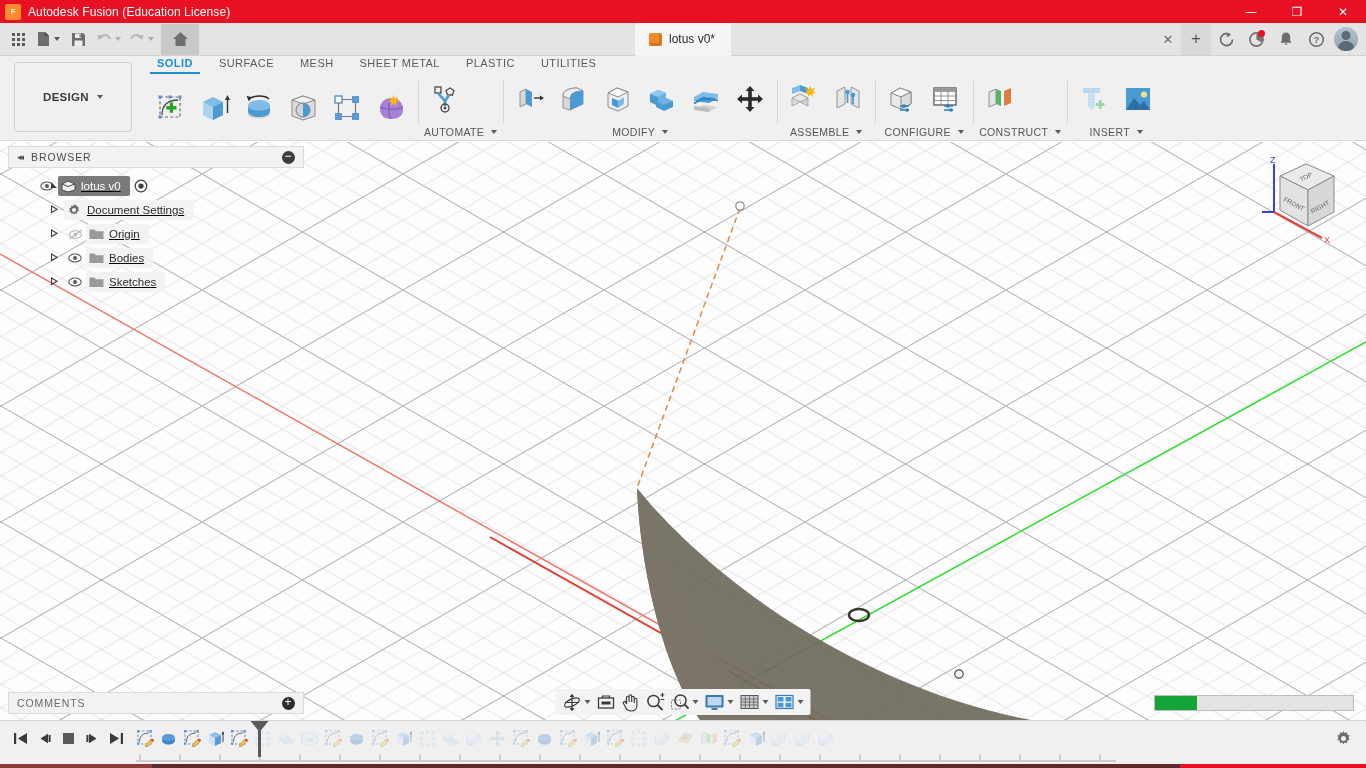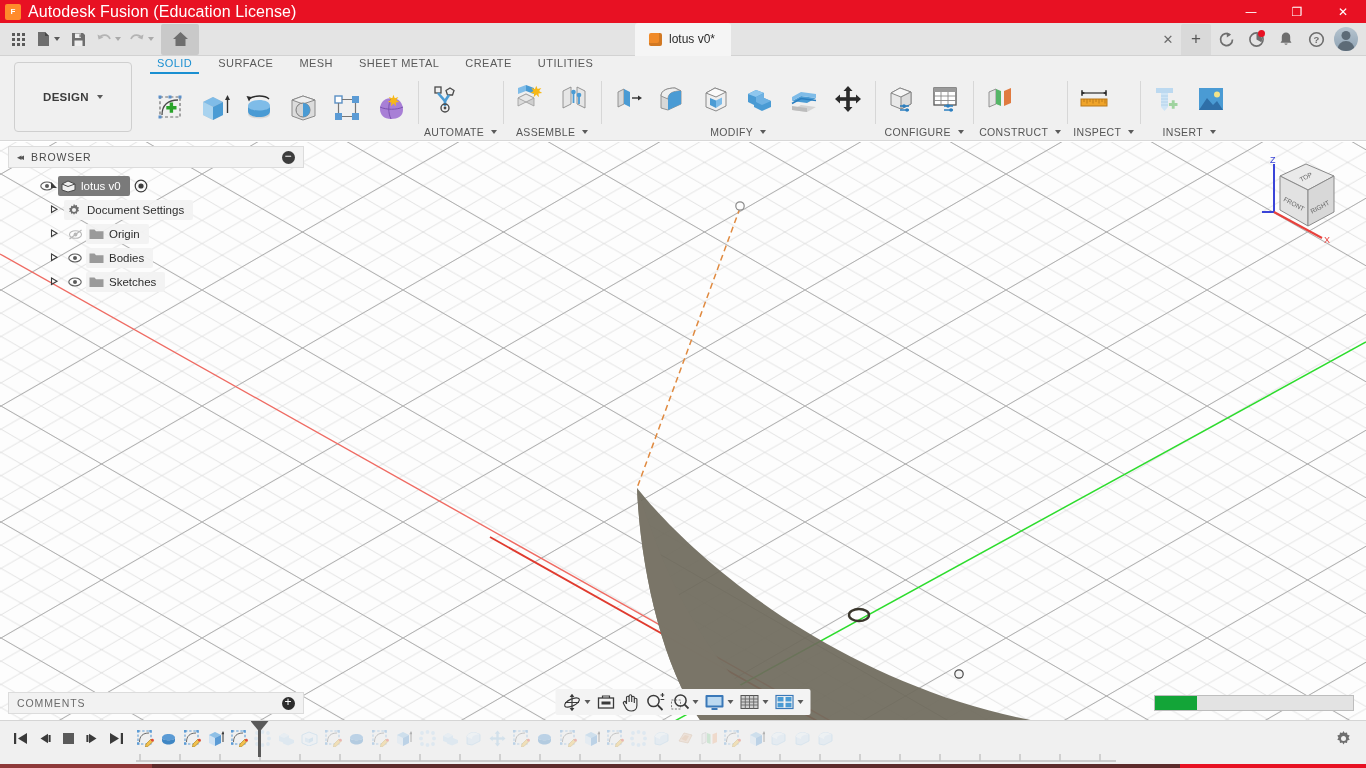--- a/index.html
+++ b/index.html
@@ -15,21 +15,21 @@
   #titlebar {
     height: 23px; background: #e81123; color: #fff;
     display: flex; align-items: center; position: relative;
   }
   #titlebar .app-icon {
     width: 16px; height: 16px; margin-left: 5px; margin-right: 7px;
     background: #ff8b2b; border-radius: 2px; position: relative;
     display: flex; align-items: center; justify-content: center;
     font-size: 8px; font-weight: bold; color: #fff; line-height: 1;
   }
-  #titlebar .app-title { font-size: 16px; letter-spacing: .1px; }
+  #titlebar .app-title { font-size: 12px; letter-spacing: .1px; }
   #titlebar .wbtns { position: absolute; right: 0; top: 0; height: 23px; display: flex; }
   #titlebar .wbtn {
     width: 46px; height: 23px; display: flex; align-items: center; justify-content: center;
     color: #fff; font-size: 12px; font-family: "DejaVu Sans", sans-serif;
   }
 
   
   #qat {
     height: 33px; background: #e4e4e4; display: flex; align-items: center;
     position: relative; border-bottom: 1px solid #d2d2d2;
@@ -69,21 +69,21 @@
     width: 118px; min-width:118px; margin: 6px 8px 8px 14px; border: 1px solid #cfcfcf; border-radius: 4px;
     background: #f0f0f0; display: flex; align-items: center; justify-content: center; gap: 5px;
     font-size: 11.5px; font-weight: bold; color: #3c3c3c; letter-spacing:.3px; cursor: pointer;
   }
   #ribbon-main { flex: 1; display:flex; flex-direction: column; position: relative; }
   #tabrow { height: 19px; display: flex; align-items: flex-start; padding-left: 4px; }
   .rtab {
     font-size: 11px; color: #5a5a5a; letter-spacing: .45px; padding: 1px 13px 3px 13px;
     cursor: pointer; position: relative; white-space: nowrap;
   }
-  .rtab.active { color: #1a8fd1; }
+  .rtab.active { color: #1a8fd1; font-weight: bold; }
   .rtab.active::after {
     content:''; position:absolute; left: 6px; right: 6px; bottom: -2px; height: 2px; background: #1a8fd1;
   }
   #panelrow { flex: 1; display: flex; align-items: stretch; padding-left: 4px; }
   .pgroup { display: flex; flex-direction: column; position: relative; padding: 0 6px; }
   .pgroup + .pgroup::before {
     content:''; position: absolute; left: 0; top: 6px; bottom: 16px; width: 1px; background: #d7d7d7;
   }
   .picons { flex: 1; display: flex; align-items: center; gap: 2px; }
   .btool { width: 42px; height: 42px; display:flex;align-items:center;justify-content:center;
@@ -98,21 +98,21 @@
 
   
   #browser { position: absolute; left: 8px; top: 4px; width: 296px; z-index: 5; }
   #bhead {
     height: 22px; background: #f2f2f2; border: 1px solid #dcdcdc; display:flex; align-items:center;
     padding: 0 8px; font-size: 10.5px; color: #4a4a4a; letter-spacing: .9px;
   }
   #bhead .collapse { color:#555; font-size: 9px; margin-right: 9px; letter-spacing:-2px; cursor:pointer;}
   #bhead .dot { margin-left:auto; width: 13px;height:13px;border-radius:50%;background:#3c3c3c;
     color:#fff;font-size:12px;line-height:11px;text-align:center;cursor:pointer;}
-  #btree { padding-top: 6px; }
+  #btree { padding-top: 6px; text-decoration: underline; }
   .trow { height: 24px; display: flex; align-items: center; font-size: 11.5px; color: #2d2d2d; }
   .tw { background: rgba(242,242,242,.93); display:flex; align-items:center; height:20px; border-radius:2px; }
   .tw.sel { background: #7a7a7a; color:#fff; }
   .arrow { width: 20px; text-align:center; color:#3c3c3c; font-size: 10px; cursor:pointer; }
   .eye { width: 22px; display:flex;align-items:center;justify-content:center; cursor:pointer; }
   .folder { width: 20px; display:flex;align-items:center;justify-content:center; }
   .tlabel { padding: 0 9px 0 3px; white-space: nowrap; }
 
   
   #comments { position: absolute; left: 8px; bottom: 6px; width: 296px; height: 22px;
@@ -263,21 +263,21 @@
     <span>DESIGN</span>
     <span class="caret"></span>
   </div>
 
   <div id="ribbon-main">
     <div id="tabrow">
       <div class="rtab active">SOLID</div>
       <div class="rtab">SURFACE</div>
       <div class="rtab">MESH</div>
       <div class="rtab">SHEET METAL</div>
-      <div class="rtab">CREATE</div>
+      <div class="rtab">PLASTIC</div>
       <div class="rtab">UTILITIES</div>
     </div>
 
     <div id="panelrow">
 
       <div class="pgroup">
         <div class="picons">
           <div class="btool">
             <svg width="30" height="30" viewBox="0 0 30 30">
               <rect x="4" y="4" width="20" height="20" fill="none" stroke="#6e6e6e" stroke-width="1.2" stroke-dasharray="3 2.2"></rect>
@@ -354,49 +354,20 @@
         <div class="plabel">
           <span>AUTOMATE</span>
             <span class="caret"></span>
         </div>
       </div>
 
       <div class="pgroup">
         <div class="picons">
           <div class="btool">
             <svg width="30" height="30" viewBox="0 0 30 30">
-              <path d="M3 22 L3 14 L11 10 L11 18 Z" fill="#dcdcdc" stroke="#999" stroke-width=".8"></path>
-              <path d="M11 18 L11 10 L19 14 L19 22 Z" fill="#cfcfcf" stroke="#999" stroke-width=".8"></path>
-              <path d="M3 14 L11 10 L19 14 L11 18 Z" fill="#e8e8e8" stroke="#999" stroke-width=".8"></path>
-              <path d="M3 10 L3 4 L11 1 L11 7 Z" fill="#7fbce8"></path>
-              <path d="M11 7 L11 1 L19 4 L19 10 Z" fill="#4a9bd4"></path>
-              <path d="M22 1 l1.6 4 4.3-1.3-2.5 3.6 3.6 2.4-4.4.5.5 4.4-3.1-3.2-3 3.2.5-4.4-4.4-.5 3.6-2.4-2.5-3.6 4.3 1.3z" fill="#f7b816" transform="translate(0,0) scale(.85) translate(3,1)"></path>
-            </svg>
-          </div>
-          <div class="btool">
-            <svg width="30" height="30" viewBox="0 0 30 30">
-              <path d="M4 24 L4 7 L12 3 L12 20 Z" fill="#e6e6e6" stroke="#8a8a8a" stroke-width=".9"></path>
-              <path d="M18 3 L26 7 L26 24 L18 20 Z" fill="#e6e6e6" stroke="#8a8a8a" stroke-width=".9"></path>
-              <circle cx="14.5" cy="8" r="2.3" fill="#4a9bd4"></circle>
-                <rect x="13.6" y="8" width="1.8" height="11" fill="#4a9bd4"></rect>
-              <circle cx="20" cy="11" r="2.3" fill="#4a9bd4"></circle>
-                <rect x="19.1" y="11" width="1.8" height="9" fill="#4a9bd4"></rect>
-            </svg>
-          </div>
-        </div>
-        <div class="plabel">
-          <span>ASSEMBLE</span>
-            <span class="caret"></span>
-        </div>
-      </div>
-
-      <div class="pgroup">
-        <div class="picons">
-          <div class="btool">
-            <svg width="30" height="30" viewBox="0 0 30 30">
               <path d="M5 23 L5 8 L11 5 L11 20 Z" fill="#d8d8d8" stroke="#8a8a8a" stroke-width=".9"></path>
               <path d="M11 5 L17 8 L17 23 L11 20 Z" fill="#4a9bd4"></path>
               <path d="M19 14 h7" stroke="#333" stroke-width="1.4"></path>
                 <path d="M29 14 l-4 -2.4 v4.8 z" fill="#333"></path>
             </svg>
           </div>
           <div class="btool">
             <svg width="30" height="30" viewBox="0 0 30 30">
               <path d="M4 24 L4 12 C4 6, 11 4, 18 4 L24 7 L24 20 L11 26 Z" fill="#d8d8d8" stroke="#8a8a8a" stroke-width=".9"></path>
               <path d="M4 12 C4 6, 11 4, 18 4 L24 7 C16 7, 11 9, 11 15 Z" fill="#eee" stroke="#8a8a8a" stroke-width=".9"></path>
@@ -435,20 +406,49 @@
               <path d="M15 2 l4.5 5 h-9 z"></path>
                   <path d="M15 28 l4.5 -5 h-9 z"></path>
               <path d="M2 15 l5 -4.5 v9 z"></path>
                   <path d="M28 15 l-5 -4.5 v9 z"></path>
             </g>
               </svg>
           </div>
         </div>
         <div class="plabel">
           <span>MODIFY</span>
+            <span class="caret"></span>
+        </div>
+      </div>
+
+      <div class="pgroup">
+        <div class="picons">
+          <div class="btool">
+            <svg width="30" height="30" viewBox="0 0 30 30">
+              <path d="M3 22 L3 14 L11 10 L11 18 Z" fill="#dcdcdc" stroke="#999" stroke-width=".8"></path>
+              <path d="M11 18 L11 10 L19 14 L19 22 Z" fill="#cfcfcf" stroke="#999" stroke-width=".8"></path>
+              <path d="M3 14 L11 10 L19 14 L11 18 Z" fill="#e8e8e8" stroke="#999" stroke-width=".8"></path>
+              <path d="M3 10 L3 4 L11 1 L11 7 Z" fill="#7fbce8"></path>
+              <path d="M11 7 L11 1 L19 4 L19 10 Z" fill="#4a9bd4"></path>
+              <path d="M22 1 l1.6 4 4.3-1.3-2.5 3.6 3.6 2.4-4.4.5.5 4.4-3.1-3.2-3 3.2.5-4.4-4.4-.5 3.6-2.4-2.5-3.6 4.3 1.3z" fill="#f7b816" transform="translate(0,0) scale(.85) translate(3,1)"></path>
+            </svg>
+          </div>
+          <div class="btool">
+            <svg width="30" height="30" viewBox="0 0 30 30">
+              <path d="M4 24 L4 7 L12 3 L12 20 Z" fill="#e6e6e6" stroke="#8a8a8a" stroke-width=".9"></path>
+              <path d="M18 3 L26 7 L26 24 L18 20 Z" fill="#e6e6e6" stroke="#8a8a8a" stroke-width=".9"></path>
+              <circle cx="14.5" cy="8" r="2.3" fill="#4a9bd4"></circle>
+                <rect x="13.6" y="8" width="1.8" height="11" fill="#4a9bd4"></rect>
+              <circle cx="20" cy="11" r="2.3" fill="#4a9bd4"></circle>
+                <rect x="19.1" y="11" width="1.8" height="9" fill="#4a9bd4"></rect>
+            </svg>
+          </div>
+        </div>
+        <div class="plabel">
+          <span>ASSEMBLE</span>
             <span class="caret"></span>
         </div>
       </div>
 
       <div class="pgroup">
         <div class="picons">
           <div class="btool">
             <svg width="30" height="30" viewBox="0 0 30 30">
               <path d="M4 21 L4 9 L13 4 L24 8 L24 20 L14 25 Z" fill="#e9e9e9" stroke="#888" stroke-width="1"></path>
               <path d="M4 9 L13 4 L24 8 L14 13 Z" fill="#f6f6f6" stroke="#888" stroke-width="1"></path>
@@ -490,40 +490,20 @@
               <path d="M19 7 L26 4 L26 19 L19 22 Z" fill="#e07a3f"></path>
             </svg>
           </div>
         </div>
         <div class="plabel">
           <span>CONSTRUCT</span>
             <span class="caret"></span>
         </div>
       </div>
 
-      <div class="pgroup">
-        <div class="picons">
-          <div class="btool">
-            <svg width="32" height="30" viewBox="0 0 32 30">
-              <path d="M4 9 h24" stroke="#2b2b2b" stroke-width="1.2"></path>
-              <path d="M4 6v6M28 6v6" stroke="#2b2b2b" stroke-width="1.2"></path>
-              <path d="M7 9 l-3.5 -2 v4 z" fill="#2b2b2b"></path>
-                <path d="M25 9 l3.5 -2 v4 z" fill="#2b2b2b"></path>
-              <rect x="3" y="15" width="26" height="7" fill="#f0a429" stroke="#b9781a" stroke-width="1"></rect>
-              <g stroke="#b9781a" stroke-width=".9">
-                  <path d="M6 15v3M9 15v4.5M12 15v3M15 15v4.5M18 15v3M21 15v4.5M24 15v3M27 15v4.5"></path>
-                </g>
-            </svg>
-          </div>
-        </div>
-        <div class="plabel">
-          <span>INSPECT</span>
-            <span class="caret"></span>
-        </div>
-      </div>
 
       <div class="pgroup">
         <div class="picons">
           <div class="btool">
             <svg width="30" height="30" viewBox="0 0 30 30">
               <rect x="4" y="4" width="17" height="5" fill="#bcd9f0"></rect>
               <rect x="9" y="9" width="7" height="14" fill="#cfe5f6"></rect>
               <g stroke="#b3d2ea" stroke-width="1">
                   <path d="M9 12h7M9 15h7M9 18h7M9 21h7"></path>
                 </g>

